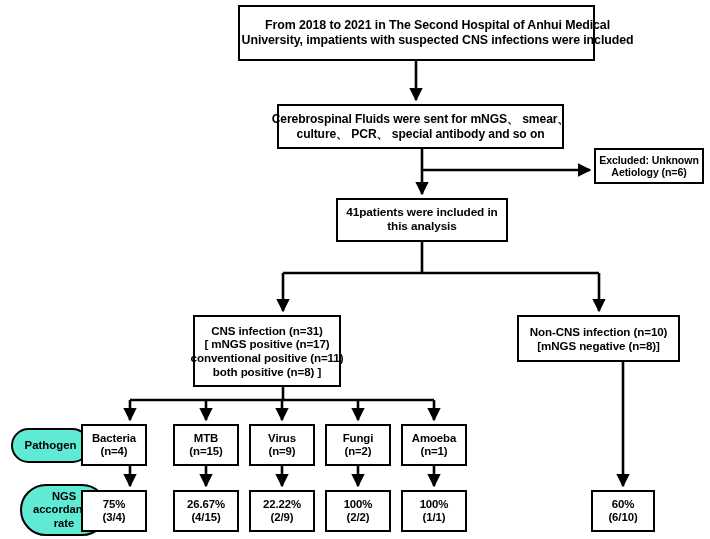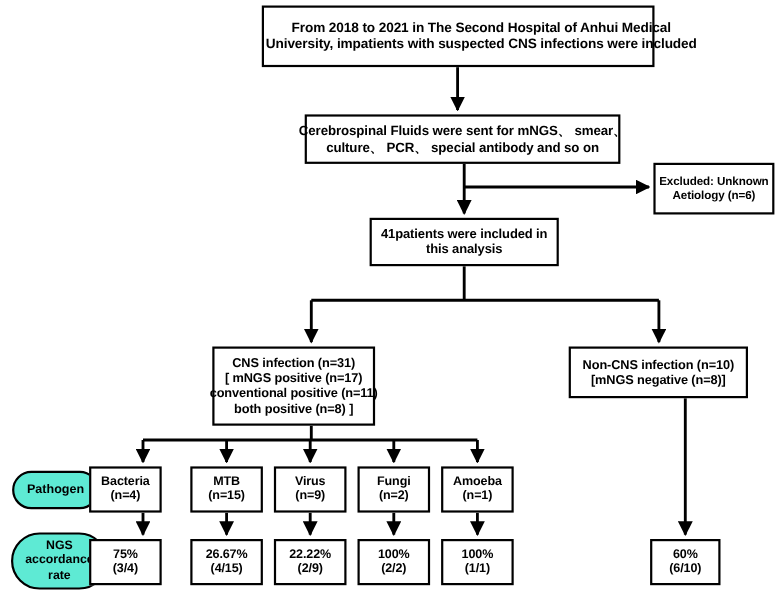--- a/index.html
+++ b/index.html
@@ -54,37 +54,37 @@
     text-align: center;
     font-weight: 700;
     line-height: 1.2;
     z-index: 2;
   }
   .pill .ln { display: block; white-space: nowrap; }
 
   
   #n-enroll   { left: 238px; top: 5px;   width: 357px; height: 56px;  font-size: 12.4px; padding-left: 42px; }
   #n-csf      { left: 277px; top: 104px; width: 287px; height: 45px;  font-size: 12.1px; }
-  #n-excluded { left: 594px; top: 148px; width: 110px; height: 47px;  font-size: 10.6px; }
+  #n-excluded { left: 594px; top: 148px; width: 110px; height: 36px;  font-size: 10.6px; }
   #n-included { left: 336px; top: 198px; width: 172px; height: 44px;  font-size: 11.8px; }
   #n-cns      { left: 193px; top: 315px; width: 148px; height: 72px;  font-size: 11.6px; }
   #n-noncns   { left: 517px; top: 315px; width: 163px; height: 47px;  font-size: 11.6px; }
 
   .path-box { top: 424px; width: 66px; height: 42px; font-size: 11.4px; }
   .rate-box { top: 490px; width: 66px; height: 42px; font-size: 11.4px; }
   #p-0, #r-0 { left: 81px;  }
   #p-1, #r-1 { left: 173px; }
   #p-2, #r-2 { left: 249px; }
   #p-3, #r-3 { left: 325px; }
   #p-4, #r-4 { left: 401px; }
 
   #n-rate-noncns { left: 591px; top: 490px; width: 64px; height: 42px; font-size: 11.4px; }
 
   #pill-pathogen { left: 11px; top: 428px; width: 79px; height: 35px; font-size: 11.4px; }
-  #pill-ngs      { left: 10px;  top: 484px; width: 88px; height: 52px; font-size: 11.2px; }
+  #pill-ngs      { left: 20px;  top: 484px; width: 88px; height: 52px; font-size: 11.2px; }
 </style>
 </head>
 <body>
 
 <div id="canvas">
 
   <svg id="wires" viewBox="0 0 710 539" xmlns="http://www.w3.org/2000/svg">
     <defs>
       <marker id="arw" viewBox="0 0 10 10" refX="9" refY="5" markerWidth="5.2" markerHeight="5.2" orient="auto-start-reverse">
         <path d="M 0 0 L 10 5 L 0 10 z" fill="#000000"></path>

